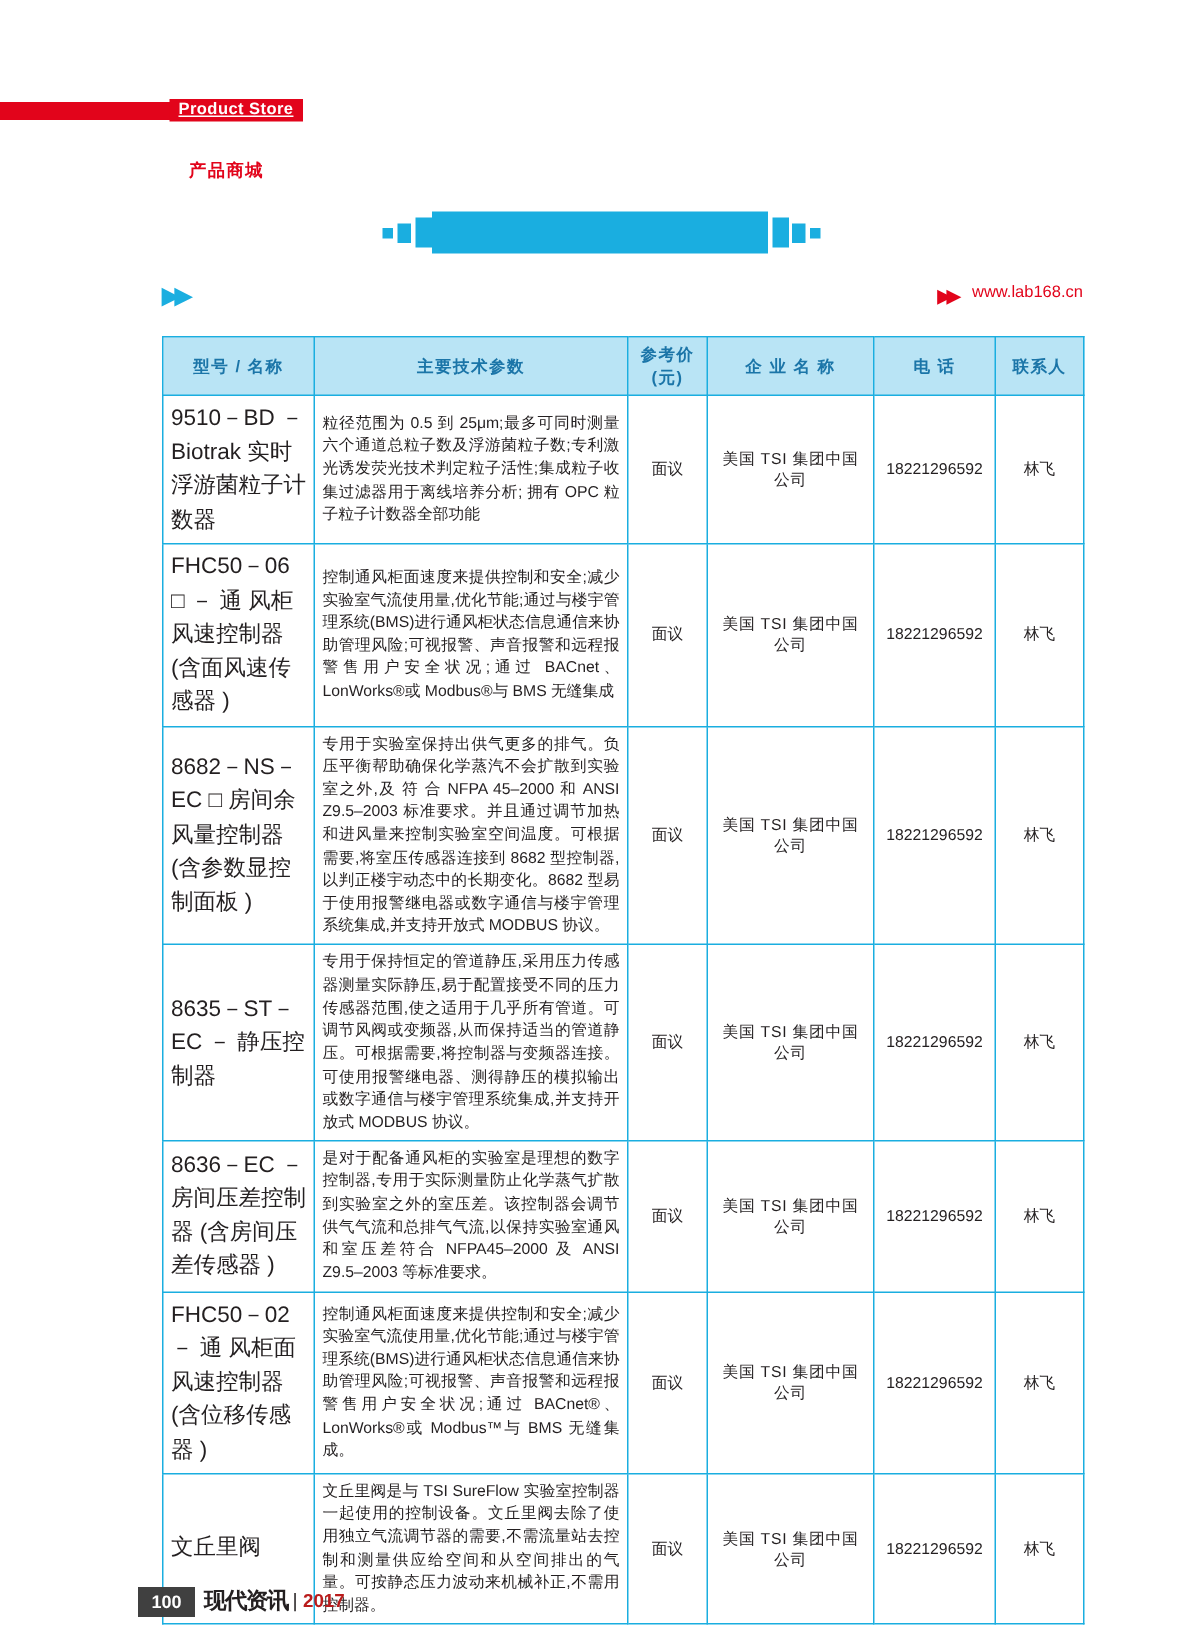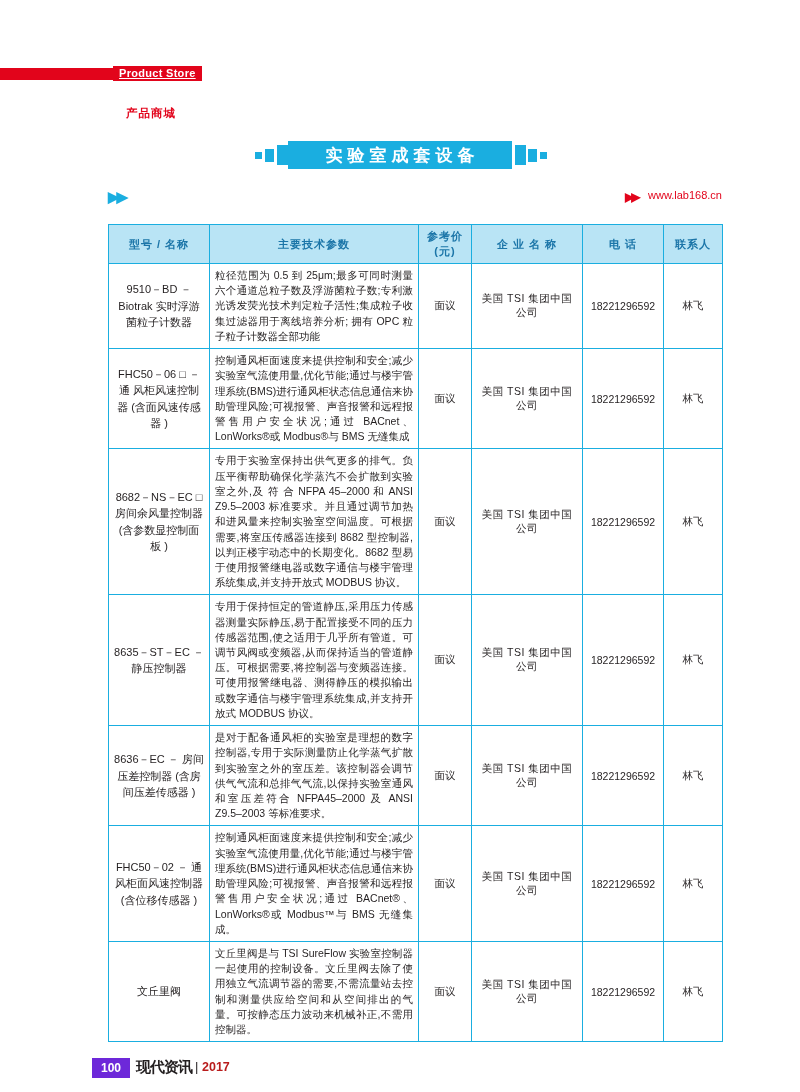--- a/index.html
+++ b/index.html
@@ -171,25 +171,24 @@
     padding: 3px 2px;
   }
   .col-model   { width: 96px; }
   .col-spec    { width: 204px; }
   .col-price   { width: 48px; margin-left: 17px; }
   .col-company { width: 106px; }
   .col-phone   { width: 76px; }
   .col-contact { width: 54px; }
 
   .cell-model {
-    font-size: 11px;
+    font-size: 15px;
     line-height: 1.5;
     color: #231f20;
     vertical-align: middle;
-    text-align: center;
   }
   .cell-spec {
     font-size: 10.5px;
     line-height: 1.45;
     color: #231f20;
     text-align: justify;
     vertical-align: middle;
   }
   .cell-center {
     font-size: 10.5px;
@@ -212,21 +211,21 @@
     top: 1058px;
     width: 620px;
     height: 22px;
   }
   .footer-num {
     position: absolute;
     left: 0;
     top: 0;
     width: 38px;
     height: 20px;
-    background: #6d28d9;
+    background: #404040;
     color: #ffffff;
     font-size: 12px;
     text-align: center;
     line-height: 20px;
     font-weight: bold;
   }
   .footer-logo {
     position: absolute;
     left: 44px;
     top: 0;
@@ -261,21 +260,20 @@
   <div class="header-cn">产品商城</div>
 </div>
 
 <div class="banner">
   <div class="banner-blocks-left">
     <div class="bk sm" style="left:0px; top:11px;"></div>
     <div class="bk md" style="left:10px; top:8px;"></div>
     <div class="bk lg" style="left:22px; top:4px;"></div>
   </div>
   <div class="banner-bg"></div>
-  <div class="banner-text">实验室成套设备</div>
   <div class="banner-blocks-right">
     <div class="bk lg" style="left:0px; top:4px;"></div>
     <div class="bk md" style="left:13px; top:8px;"></div>
     <div class="bk sm" style="left:25px; top:11px;"></div>
   </div>
 </div>
 
 <div class="section-row">
   <span class="chev">▶▶</span>
   <span class="section-title">理化生实验室</span>

